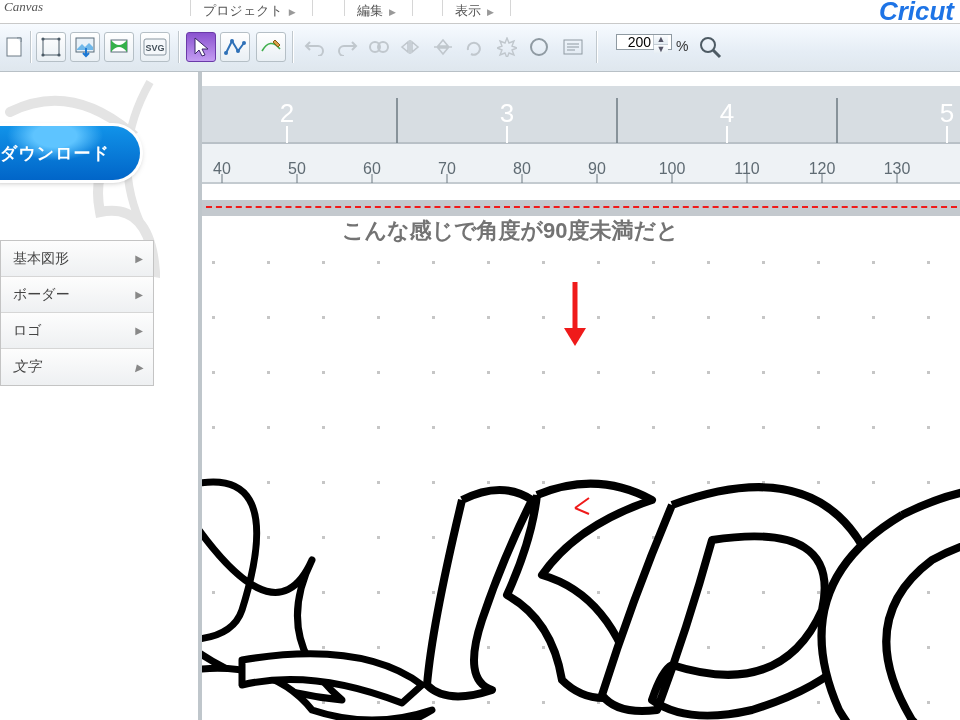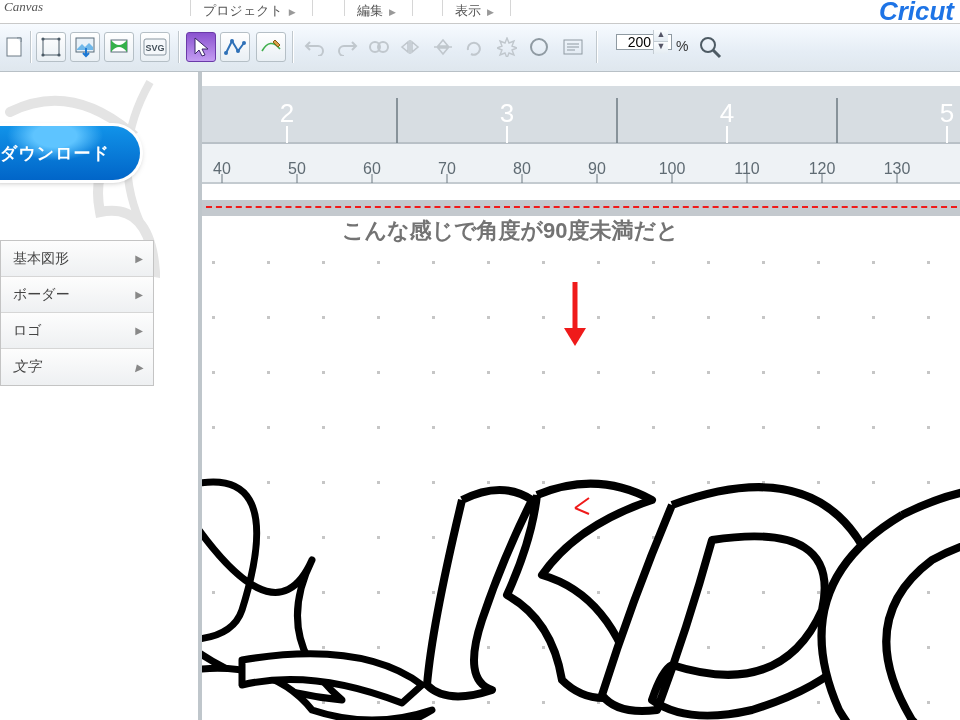--- a/index.html
+++ b/index.html
@@ -25,21 +25,21 @@
     background:linear-gradient(#ffffff,#e9eff4);
     border:1px solid #b5bfc6; border-radius:3px;
     display:flex; align-items:center; justify-content:center; }
   .tbtn.flat{ background:transparent; border:1px solid transparent;}
   .tbtn.pressed{ background:linear-gradient(#8a52cf,#c49df2); border-color:#6a3aa8;}
   .sep{ position:absolute; top:7px; width:2px; height:32px;
     background:linear-gradient(to right,#c0c8ce 0 1px,#fff 1px 2px);}
   .tb-icon{ display:block; }
 
   .zoombox{ position:absolute; top:10px; left:616px; width:56px; height:16px;
-    border:1px solid #8f9aa2; background:#fff; display:flex; align-items:center;}
+    border:1px solid #8f9aa2; background:#fff; display:flex; }
   .zoombox input{ width:36px; border:none; outline:none; text-align:right;
     font:14px "Arial"; padding-right:2px; background:transparent;}
   .spin{ width:15px; display:flex; flex-direction:column; border-left:1px solid #c4ccd3;}
   .spin div{ height:12px; font-size:9px; line-height:9px; text-align:center;
     border-bottom:1px solid #c4ccd3; background:linear-gradient(#fbfdff,#e4ecf2);
     color:#556;}
   .spin div:last-child{ border-bottom:none;}
   .pct{ position:absolute; top:14px; left:676px; font-size:14px; color:#333;}
   .magnifier{ position:absolute; top:9px; left:696px; width:28px; height:28px;
     display:flex; align-items:center; justify-content:center;}

